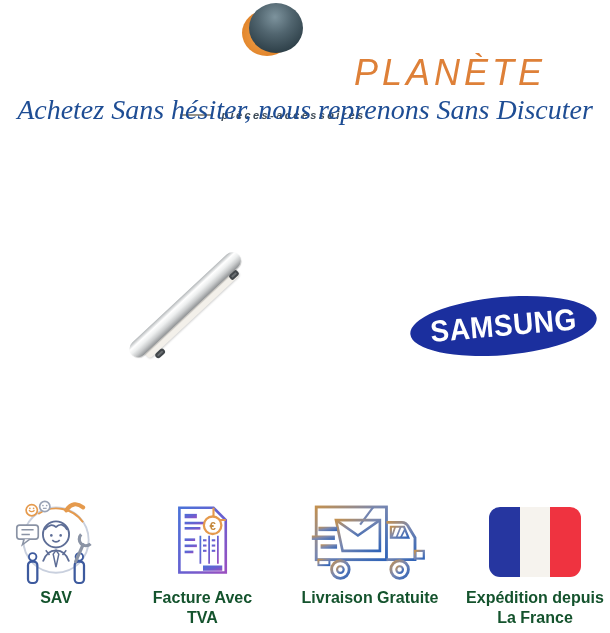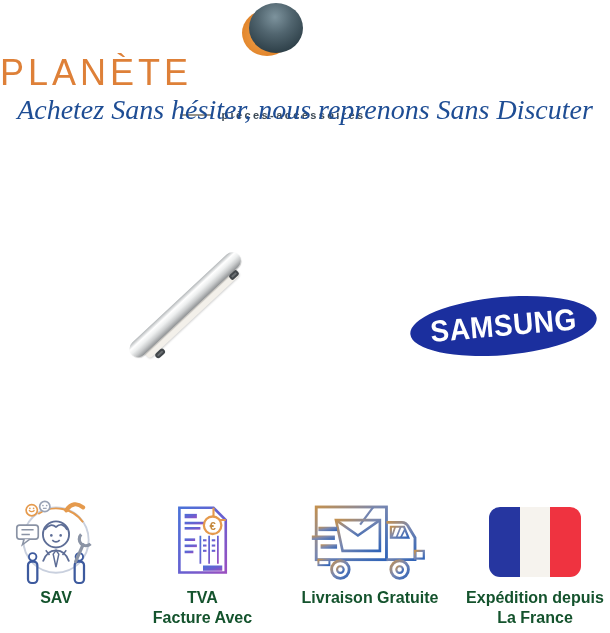--- a/index.html
+++ b/index.html
@@ -4,21 +4,21 @@
 <style>
   * { margin:0; padding:0; box-sizing:border-box; }
   html,body { background:#ffffff; }
   .canvas {
     position:relative; width:610px; height:633px; margin:0 auto;
     background:#ffffff; overflow:hidden;
     font-family:"Liberation Sans", sans-serif;
   }
 
   
-  .logo-block { position:absolute; top:0; left:0; width:546px; text-align:left; }
+  .logo-block { position:absolute; top:0; left:0; width:546px; text-align:right;font-style:italic; }
   .sphere-wrap { position:relative; width:66px; height:54px; margin:3px auto 0; }
   .sphere-glow {
     position:absolute; left:2px; top:7px; width:50px; height:46px; border-radius:50%;
     background:radial-gradient(circle at 40% 55%, #f2a24e 0%, #e08227 60%, #d07018 100%);
   }
   .sphere-body {
     position:absolute; left:9px; top:0; width:54px; height:50px; border-radius:50%;
     background:radial-gradient(circle at 48% 28%, #7d939d 0%, #51656f 38%, #31434c 75%, #22313a 100%);
   }
   .brand-name {
@@ -179,22 +179,22 @@
         <rect x="40" y="42" width="4" height="2.4" fill="url(#g2)"></rect>
           <rect x="50" y="42" width="4" height="2.4" fill="url(#g2)"></rect>
         <rect x="40" y="48" width="4" height="2.4" fill="url(#g2)"></rect>
           <rect x="50" y="48" width="4" height="2.4" fill="url(#g2)"></rect>
         <rect x="40" y="54" width="4" height="2.4" fill="url(#g2)"></rect>
           <rect x="50" y="54" width="4" height="2.4" fill="url(#g2)"></rect>
         <rect x="40" y="72" width="22" height="6" fill="url(#g2)"></rect>
         <rect x="19" y="66" width="38" height="0.1"></rect>
       </svg>
     </div>
+    <div class="foot-label">Facture Avec</div>
     <div class="foot-label">TVA</div>
-    <div class="foot-label">Facture Avec</div>
   </div>
 
   <div class="foot-col col-3">
     <div class="foot-icon">
       <svg width="122" height="90" viewBox="0 0 110 82" fill="none">
         <defs>
           <linearGradient id="g3" x1="0" y1="0" x2="1" y2="1">
             <stop offset="0" stop-color="#c29050"></stop>
               <stop offset="0.45" stop-color="#7a88b0"></stop>
               <stop offset="1" stop-color="#2f63b8"></stop>

